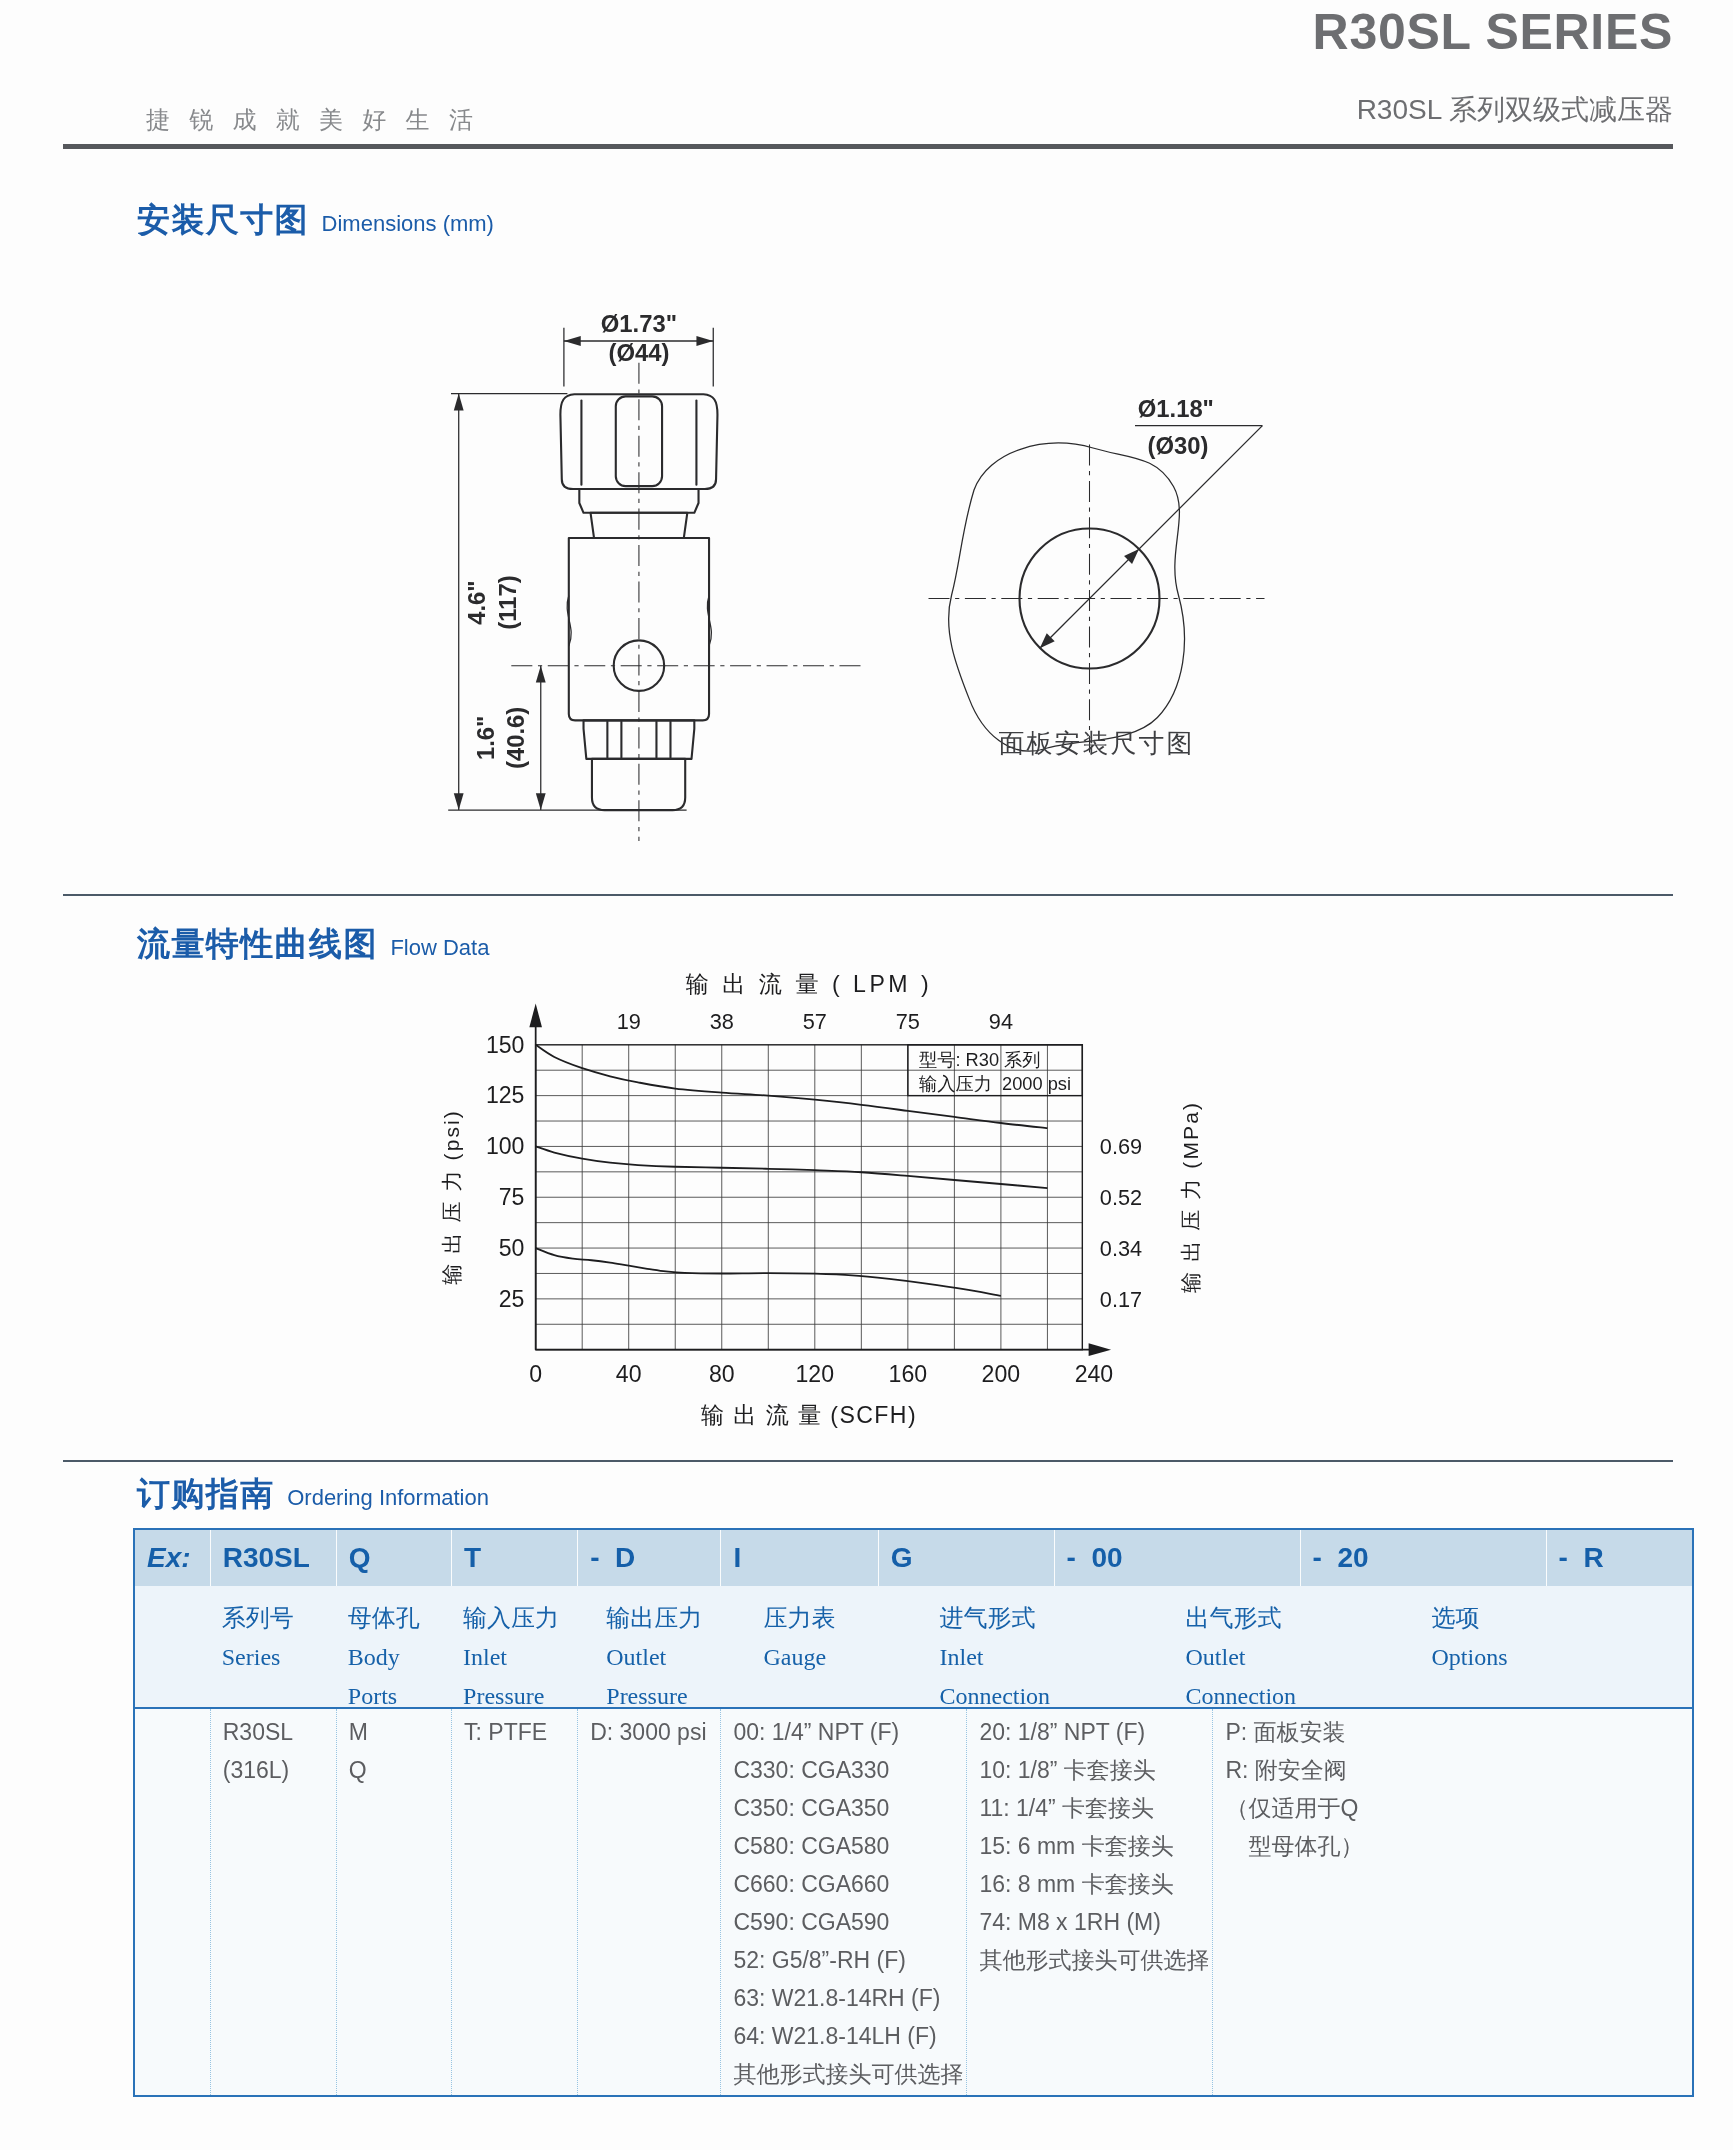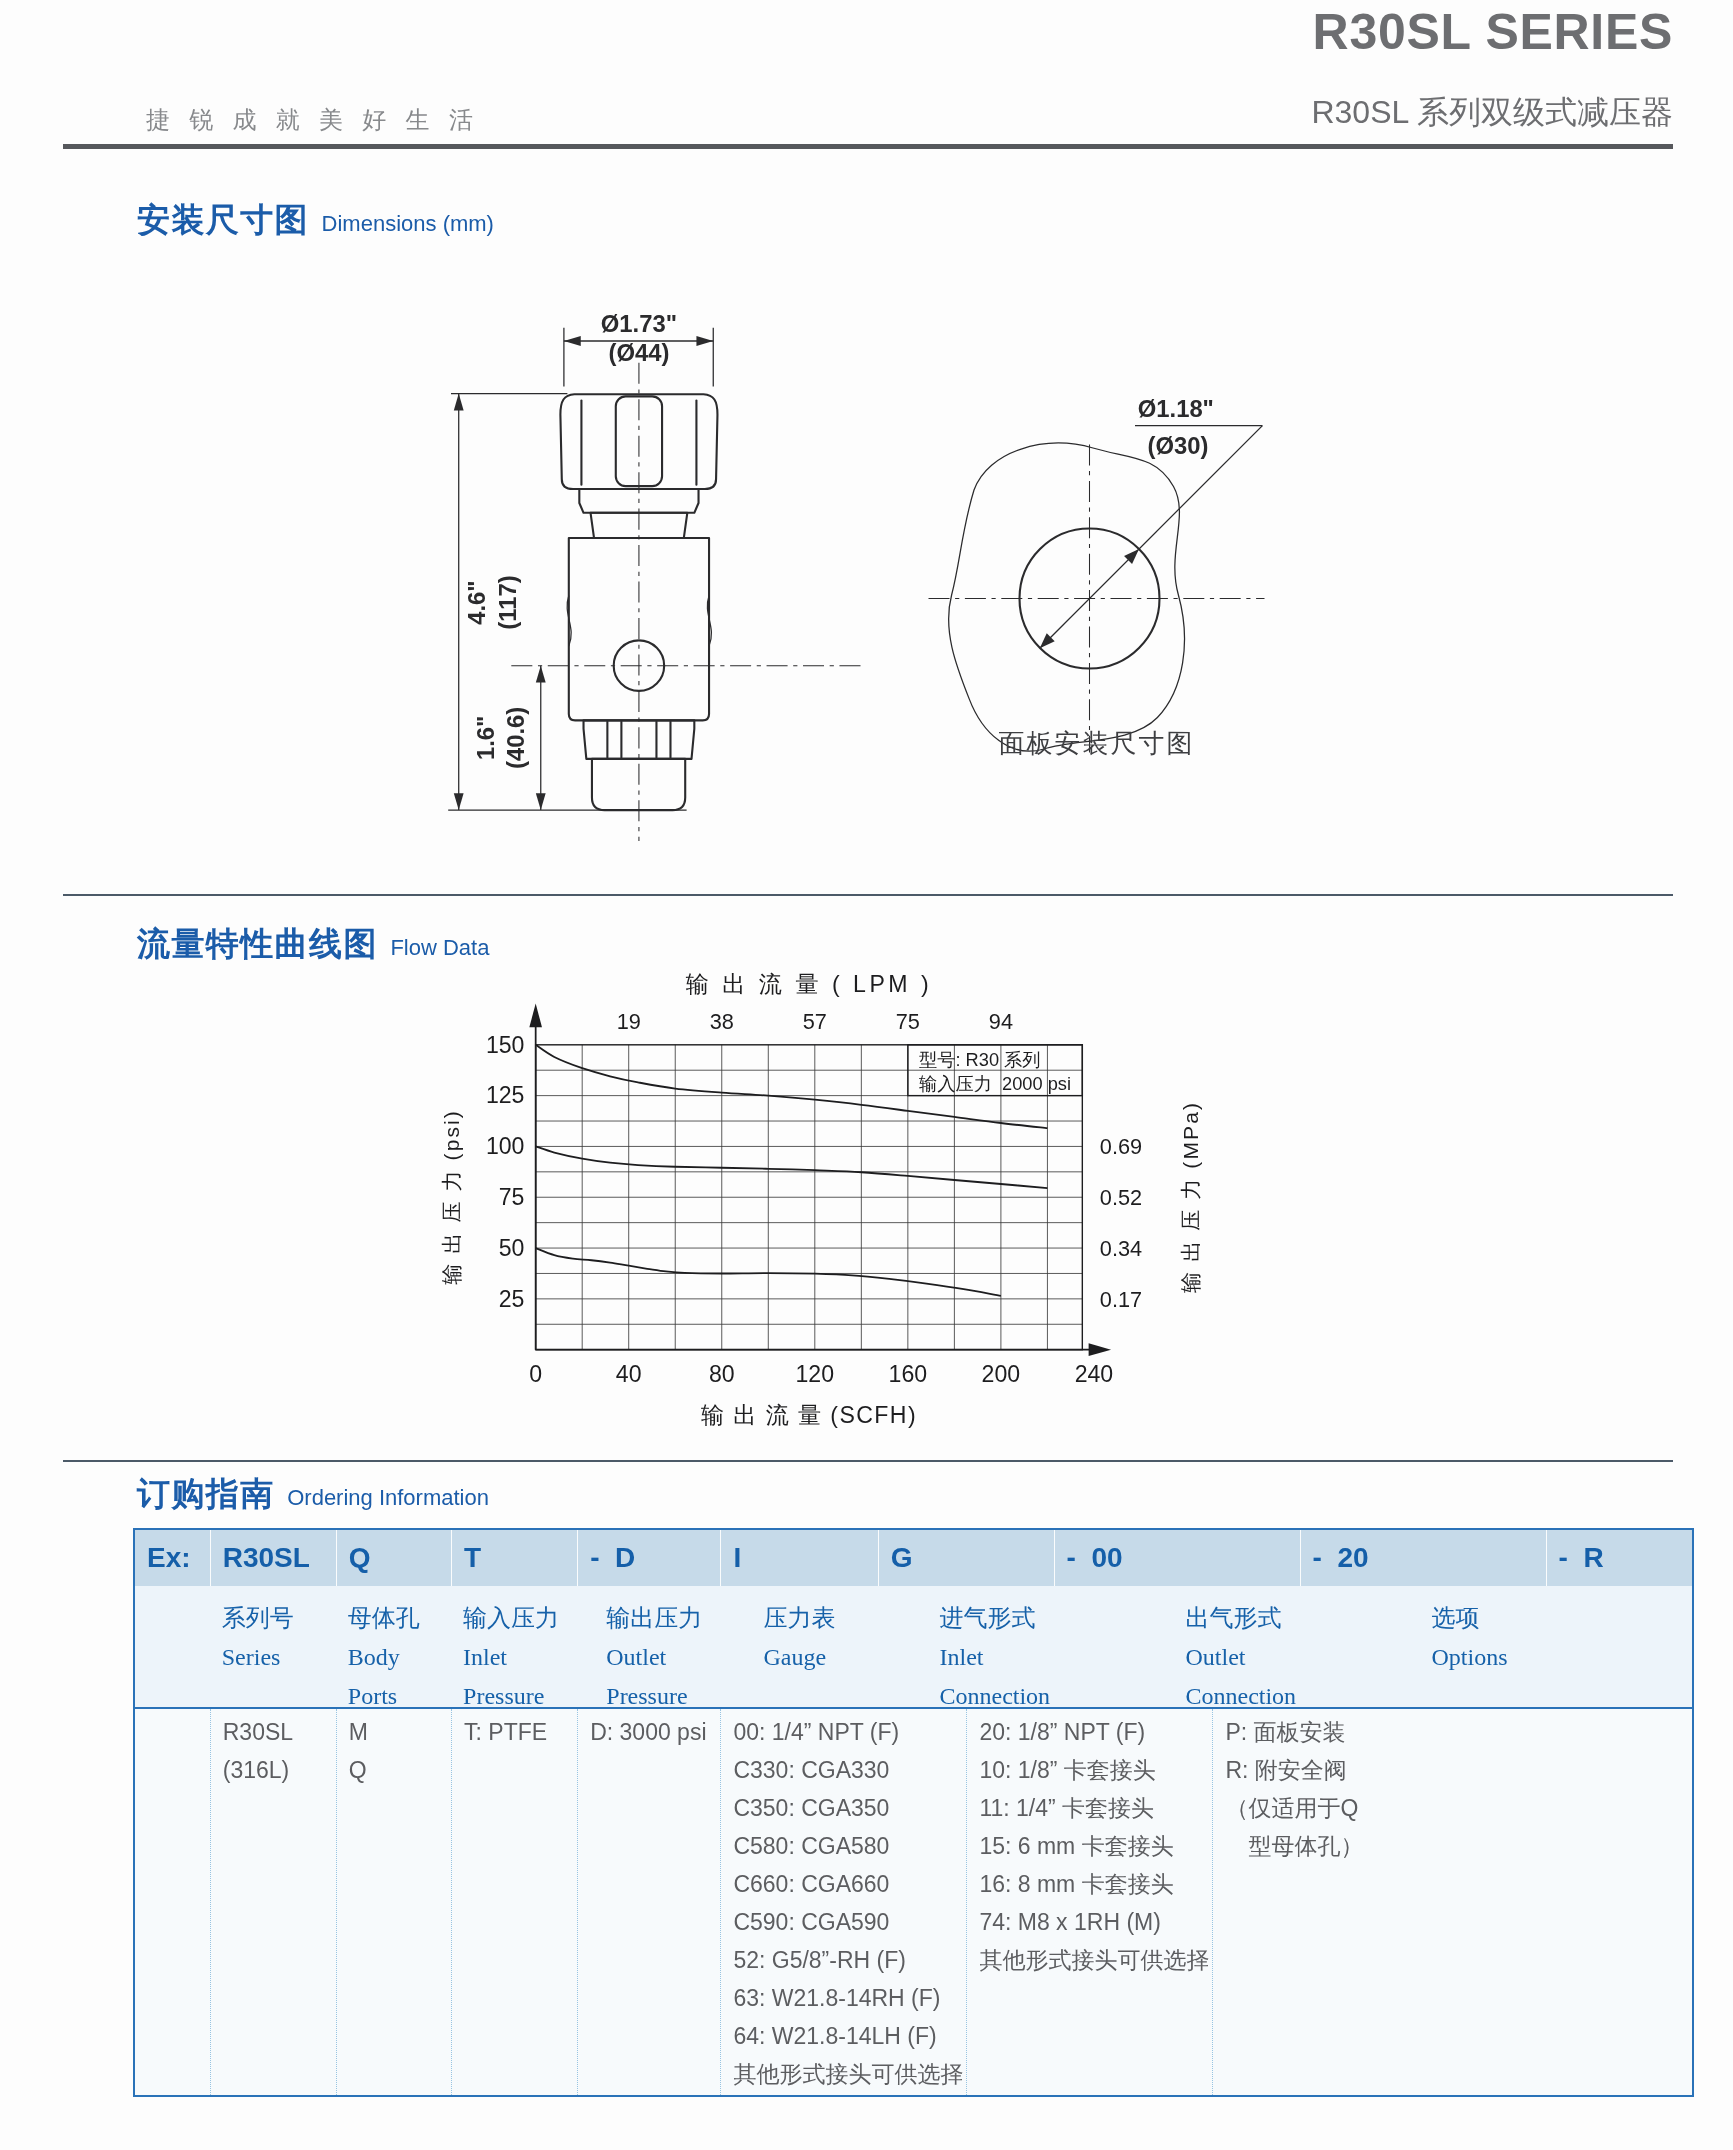--- a/index.html
+++ b/index.html
@@ -1,21 +1,21 @@
 <!DOCTYPE html>
 <html style="font-size:11.2px"><head>
 <meta charset="utf-8">
 <style>
   html,body{margin:0;padding:0;background:#ffffff;}
   .page{position:relative;width:1733px;height:2151px;background:#fdfdfd;overflow:hidden;
         font-family:"Liberation Sans","DejaVu Sans",sans-serif;}
   
   .tagline{position:absolute;left:146px;top:104px;font-size:24px;letter-spacing:6.3px;color:#87898c;}
   .brand-title{position:absolute;right:60px;top:2.8px;font-size:50px;font-weight:bold;color:#6d6e71;letter-spacing:0.7px;}
-  .brand-subtitle{position:absolute;right:60px;top:91px;font-size:32px;color:#6d6e71;}
+  .brand-subtitle{position:absolute;right:60px;top:91px;font-size:28px;color:#6d6e71;}
   .header-rule{position:absolute;left:63px;top:144px;width:1610px;height:4.9px;background:#56585c;}
   
   .section-head{position:absolute;display:flex;align-items:baseline;gap:12.6px;color:#1b5ca9;}
   .section-head .zh{font-size:33px;font-weight:bold;letter-spacing:1.4px;}
   .section-head .en{font-size:22px;}
   .divider{position:absolute;left:63px;width:1610px;height:2.1px;background:#4c5a68;}
   
   svg{position:absolute;overflow:visible;}
   svg text{font-family:"Liberation Sans","DejaVu Sans",sans-serif;fill:#1d1d1f;}
   .draw{stroke:#2b2b2d;fill:none;stroke-width:3;stroke-linejoin:round;stroke-linecap:round;}
@@ -188,21 +188,21 @@
       <path d="M 205.0 395.0 C 209.4 396.7 222.7 402.6 231.6 405.1 C 240.4 407.7 249.3 408.9 258.1 410.1 C 267.0 411.3 275.8 411.4 284.7 412.4 C 293.5 413.4 302.4 414.6 311.2 415.9 C 320.1 417.2 328.9 418.8 337.8 420.2 C 346.6 421.7 355.5 423.2 364.3 424.6 C 373.2 425.9 382.0 427.4 390.9 428.4 C 399.7 429.3 404.1 429.9 417.4 430.4 C 430.7 430.9 450.6 431.2 470.5 431.3 C 490.4 431.3 514.8 430.6 536.9 430.7 C 559.0 430.7 583.4 431.0 603.3 431.5 C 623.2 432.1 638.7 432.6 656.4 433.9 C 674.1 435.1 691.8 437.1 709.5 439.1 C 727.2 441.1 744.9 443.3 762.6 445.8 C 780.3 448.2 798.0 450.7 815.7 453.6 C 833.4 456.5 860.0 461.6 868.8 463.1" fill="none" stroke="#1d1d1f" stroke-width="2.6"></path>
     </svg>
 
   <div class="divider" style="top:1460px;"></div>
   <div class="section-head" style="left:137px;top:1472px;">
     <span class="zh">订购指南</span>
     <span class="en">Ordering Information</span>
   </div>
   <div class="order-table" id="order-table">
       <div class="t-row t-row1">
-        <div class="t-cell" style="width: 4.8%;">
+        <div class="t-cell" style="width: 4.8%; font-style: italic;">
           <span class="code">Ex:</span>
         </div>
         <div class="t-cell" style="width: 8.1%;">
           <span class="code">R30SL</span>
         </div>
         <div class="t-cell" style="width: 7.4%;">
           <span class="code">Q</span>
         </div>
         <div class="t-cell" style="width: 8.1%;">
           <span class="code">T</span>

